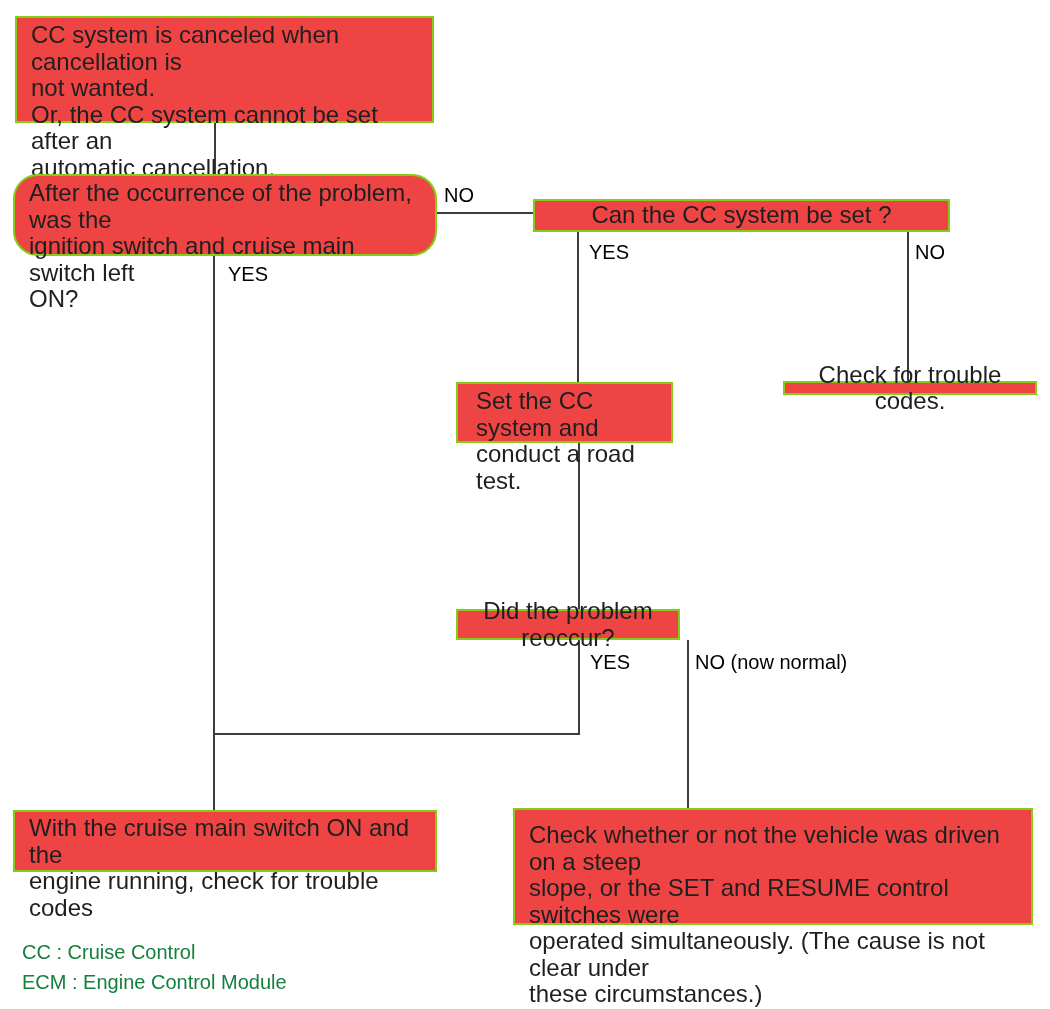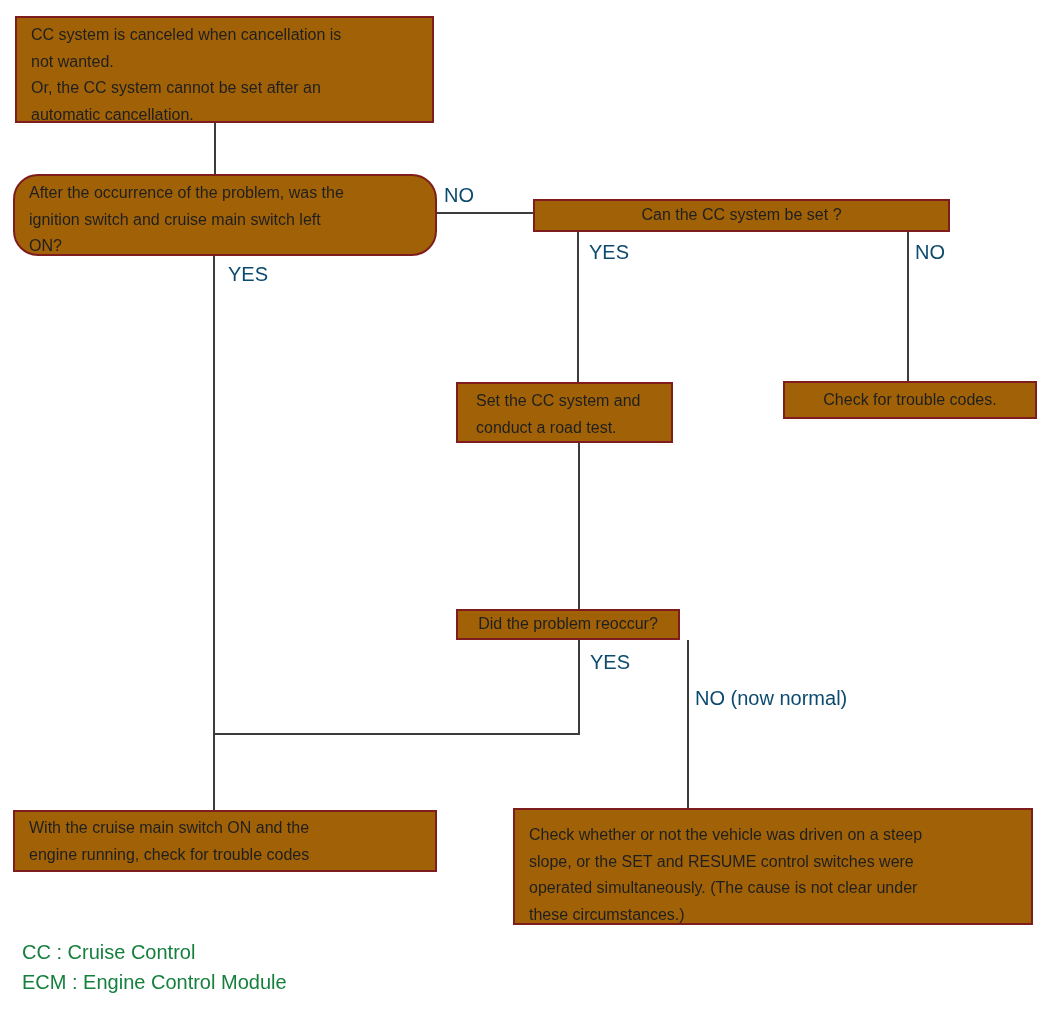--- a/index.html
+++ b/index.html
@@ -12,23 +12,23 @@
     width: 1050px;
     height: 1009px;
     background: #ffffff;
     font-family: "Liberation Sans", sans-serif;
     color: #1f1f1f;
     overflow: hidden;
   }
   .flow-box {
     position: absolute;
     box-sizing: border-box;
-    border: 2px solid #7f1d1d;
-    background: #a16207;
-    font-size: 16px;
+    border: 2px solid #84cc16;
+    background: #ef4444;
+    font-size: 24px;
     line-height: 26.5px;
     white-space: pre-line;
     overflow: visible;
   }
   .flow-box.align-left {
     padding: 4px 14px;
     text-align: left;
   }
   .flow-box.align-center {
     display: flex;
@@ -46,21 +46,21 @@
   .hline {
     position: absolute;
     height: 2px;
     background: #3c3c3c;
   }
   .branch-label {
     position: absolute;
     font-size: 20px;
     line-height: 22px;
     white-space: pre;
-    color: #0c4a6e;
+    color: #000000;
   }
   .legend-line {
     position: absolute;
     font-size: 20px;
     line-height: 22px;
     white-space: pre;
     color: #15803d;
   }
 </style>
 </head>
@@ -85,35 +85,35 @@
 
   <div class="flow-box align-left" style="left:13px; top:174px; width:424px; height:82px;border-radius:25px;">After the occurrence of the problem, was the
 ignition switch and cruise main switch left
 ON?</div>
 
   <div class="flow-box align-left" style="left:456px; top:382px; width:217px; height:61px; padding-left:18px;">Set the CC system and
 conduct a road test.</div>
 
   <div class="flow-box align-center" style="left:533px; top:199px; width:417px; height:33px;">Can the CC system be set ?</div>
 
-  <div class="flow-box align-center" style="left:783px; top:381px; width:254px; height:38px;">Check for trouble codes.</div>
+  <div class="flow-box align-center" style="left:783px; top:381px; width:254px; height:14px;">Check for trouble codes.</div>
 
   <div class="flow-box align-center" style="left:456px; top:609px; width:224px; height:31px;">Did the problem reoccur?</div>
 
   <div class="flow-box align-left" style="left:13px; top:810px; width:424px; height:62px; padding-top:3px;">With the cruise main switch ON and the
 engine running, check for trouble codes</div>
 
   <div class="flow-box align-left" style="left:513px; top:808px; width:520px; height:117px; padding-top:12px;">Check whether or not the vehicle was driven on a steep
 slope, or the SET and RESUME control switches were
 operated simultaneously. (The cause is not clear under
 these circumstances.)</div>
 
   <div class="branch-label" style="left:444px; top:184px;">NO</div>
   <div class="branch-label" style="left:228px; top:263px;">YES</div>
   <div class="branch-label" style="left:589px; top:241px;">YES</div>
   <div class="branch-label" style="left:915px; top:241px;">NO</div>
   <div class="branch-label" style="left:590px; top:651px;">YES</div>
-  <div class="branch-label" style="left:695px; top:651px;margin-top:36px;">NO (now normal)</div>
+  <div class="branch-label" style="left:695px; top:651px;">NO (now normal)</div>
 
   <div class="legend-line" style="left:22px; top:941px;">CC : Cruise Control</div>
   <div class="legend-line" style="left:22px; top:971px;">ECM : Engine Control Module</div>
 
 </div>
 
 </body></html>

